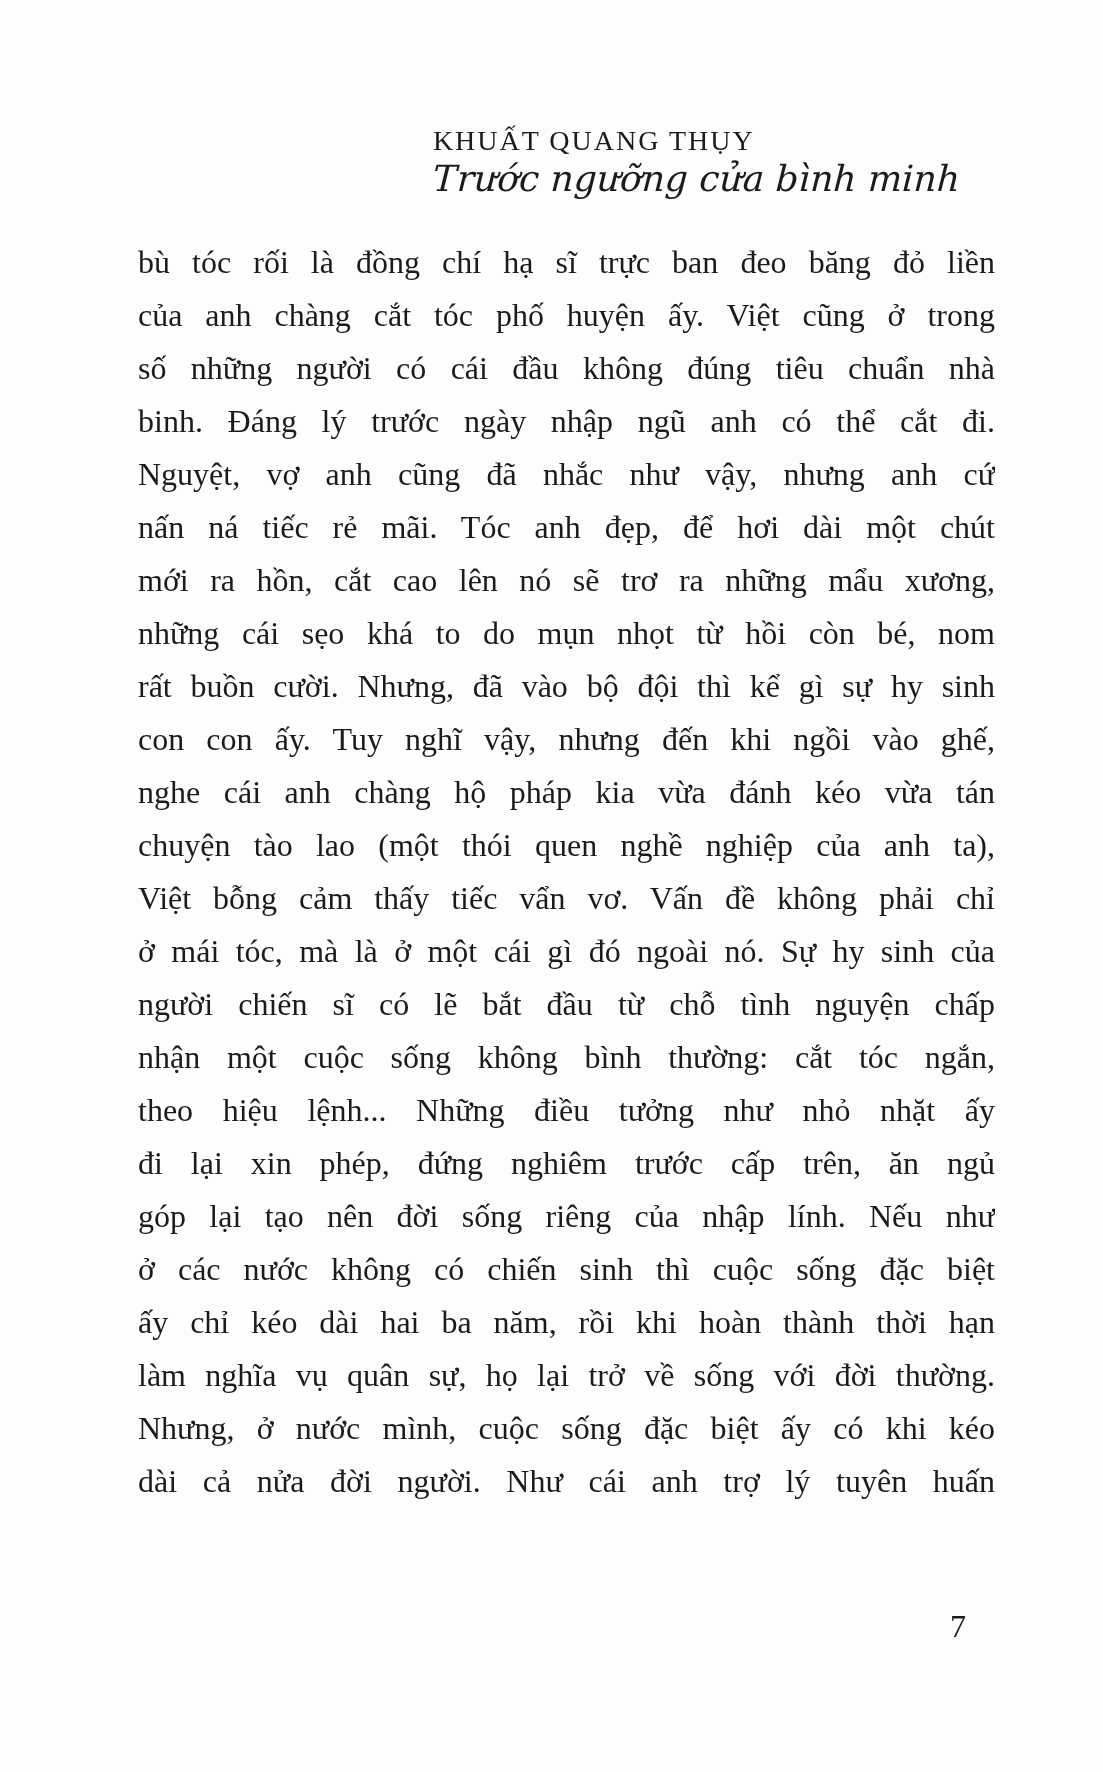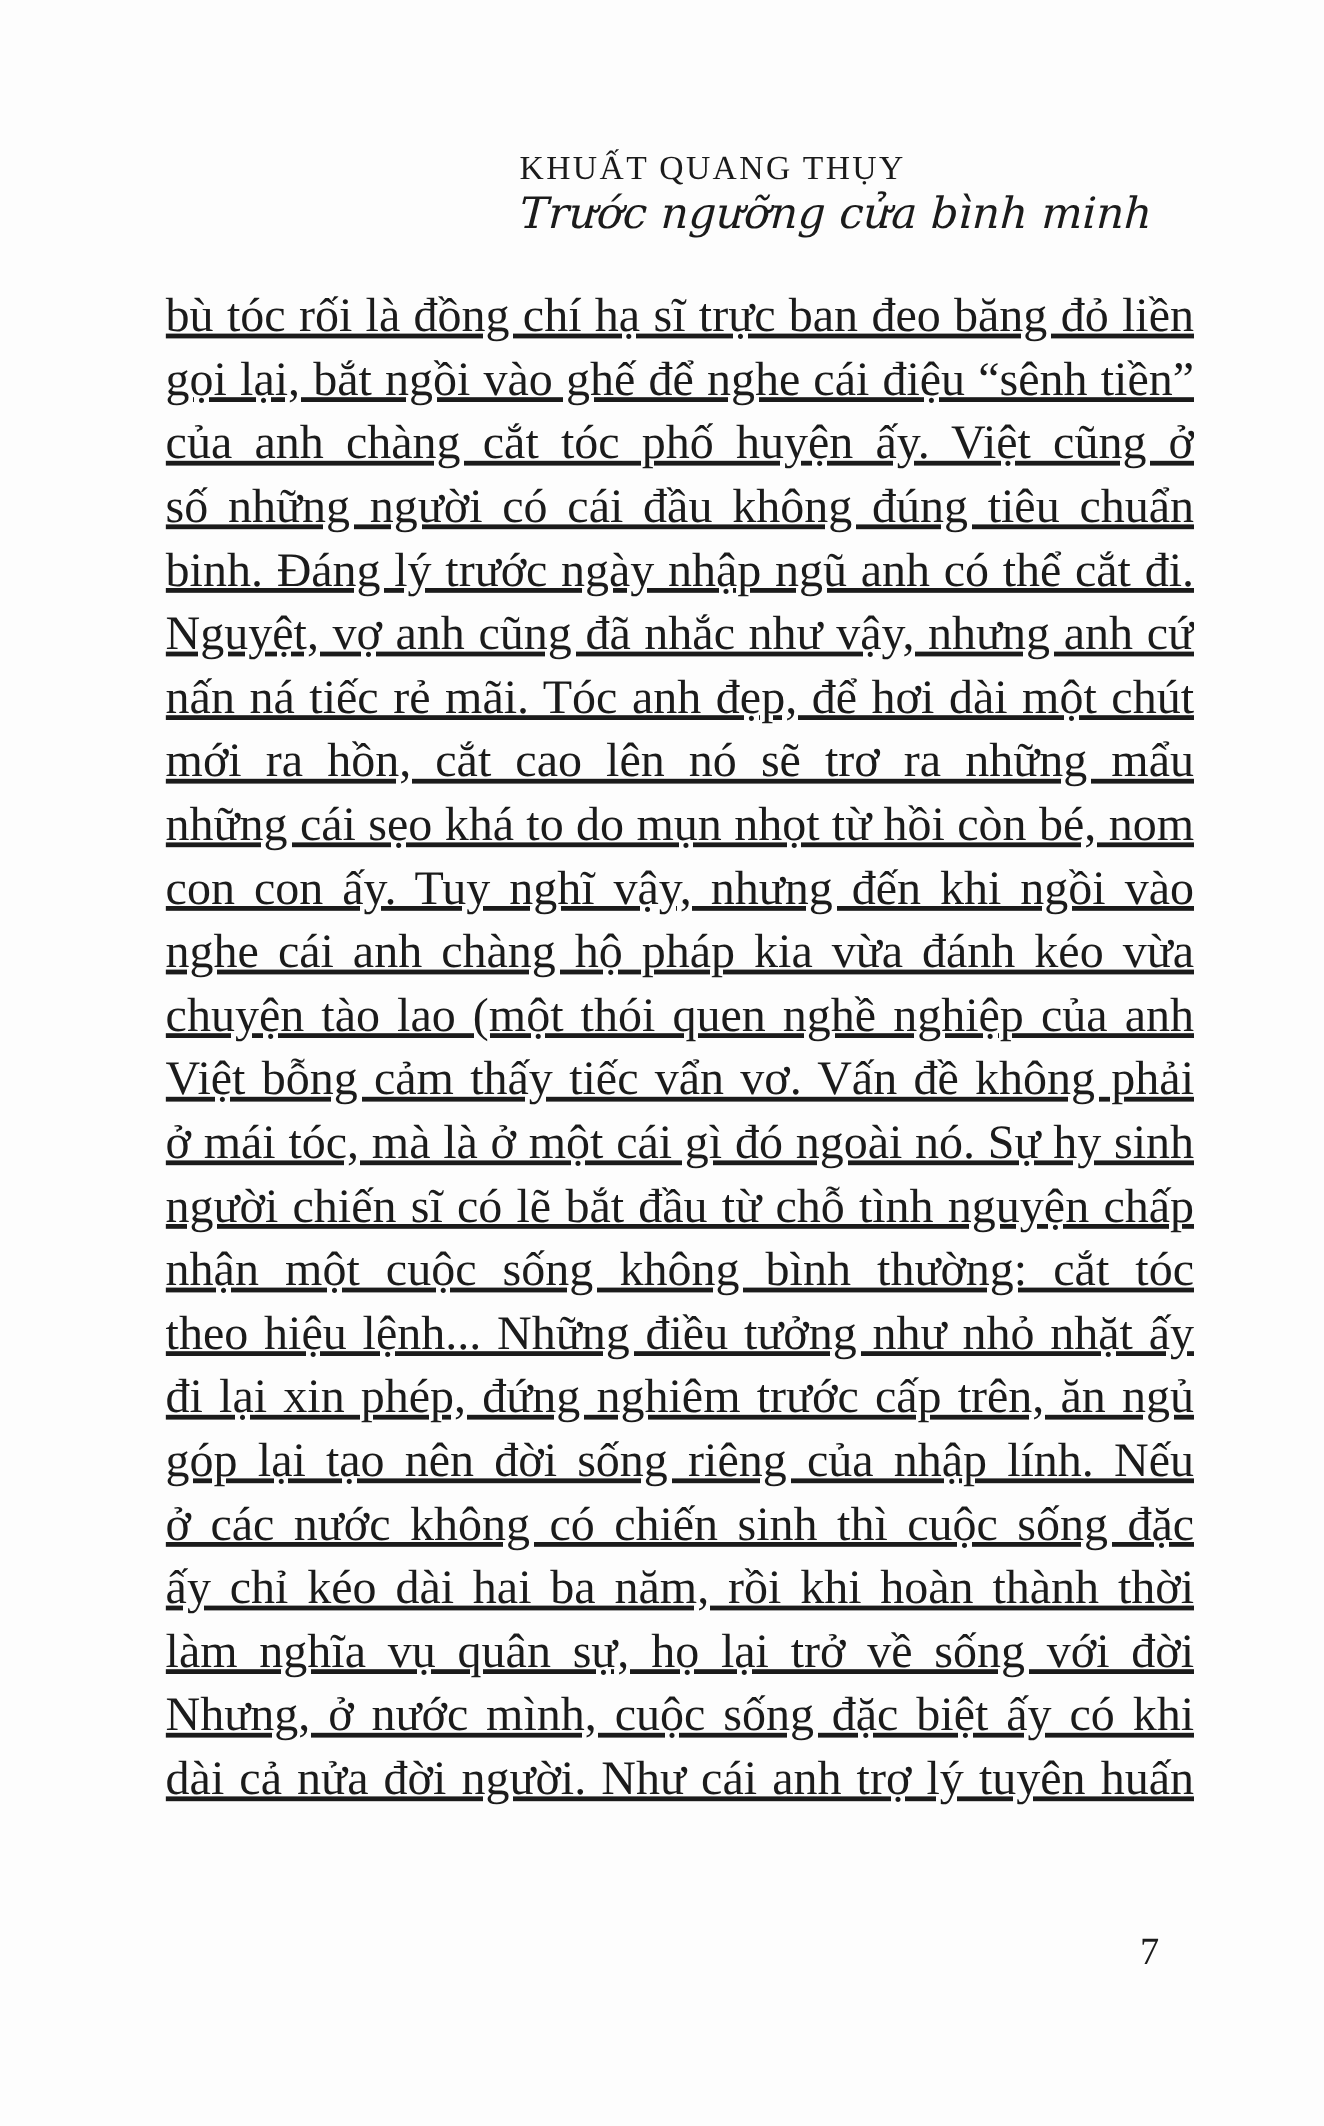--- a/index.html
+++ b/index.html
@@ -36,23 +36,22 @@
     transform: skewX(-3deg);
     transform-origin: right center;
     white-space: nowrap;
     font-family: "DejaVu Serif", serif;
   }
   .body-text {
     position: absolute;
     left: 138px;
     top: 236px;
     width: 857px;
-    font-size: 40px;
+    font-size: 32px;
     line-height: 53px;
-    text-decoration: underline;
   }
   .line {
     height: 53px;
     overflow: hidden;
     text-align: justify;
     text-align-last: justify;
   }
   .line::after {
     content: "";
     display: inline-block;
@@ -75,28 +74,28 @@
 
 <div class="page">
 
   <div class="running-header">
     <div class="author">KHUẤT QUANG THỤY</div>
     <div class="book-title">Trước ngưỡng cửa bình minh</div>
   </div>
 
   <div class="body-text" id="body-text">
       <div class="line">bù tóc rối là đồng chí hạ sĩ trực ban đeo băng đỏ liền</div>
-      <div class="line">gọi lại, bắt ngồi vào ghế để nghe cái điệu “sênh tiền”</div>
       <div class="line">của anh chàng cắt tóc phố huyện ấy. Việt cũng ở trong</div>
       <div class="line">số những người có cái đầu không đúng tiêu chuẩn nhà</div>
       <div class="line">binh. Đáng lý trước ngày nhập ngũ anh có thể cắt đi.</div>
       <div class="line">Nguyệt, vợ anh cũng đã nhắc như vậy, nhưng anh cứ</div>
       <div class="line">nấn ná tiếc rẻ mãi. Tóc anh đẹp, để hơi dài một chút</div>
       <div class="line">mới ra hồn, cắt cao lên nó sẽ trơ ra những mẩu xương,</div>
       <div class="line">những cái sẹo khá to do mụn nhọt từ hồi còn bé, nom</div>
+      <div class="line">rất buồn cười. Nhưng, đã vào bộ đội thì kể gì sự hy sinh</div>
       <div class="line">con con ấy. Tuy nghĩ vậy, nhưng đến khi ngồi vào ghế,</div>
       <div class="line">nghe cái anh chàng hộ pháp kia vừa đánh kéo vừa tán</div>
       <div class="line">chuyện tào lao (một thói quen nghề nghiệp của anh ta),</div>
       <div class="line">Việt bỗng cảm thấy tiếc vẩn vơ. Vấn đề không phải chỉ</div>
       <div class="line">ở mái tóc, mà là ở một cái gì đó ngoài nó. Sự hy sinh của</div>
       <div class="line">người chiến sĩ có lẽ bắt đầu từ chỗ tình nguyện chấp</div>
       <div class="line">nhận một cuộc sống không bình thường: cắt tóc ngắn,</div>
       <div class="line">theo hiệu lệnh... Những điều tưởng như nhỏ nhặt ấy</div>
       <div class="line">đi lại xin phép, đứng nghiêm trước cấp trên, ăn ngủ</div>
       <div class="line">góp lại tạo nên đời sống riêng của nhập lính. Nếu như</div>

